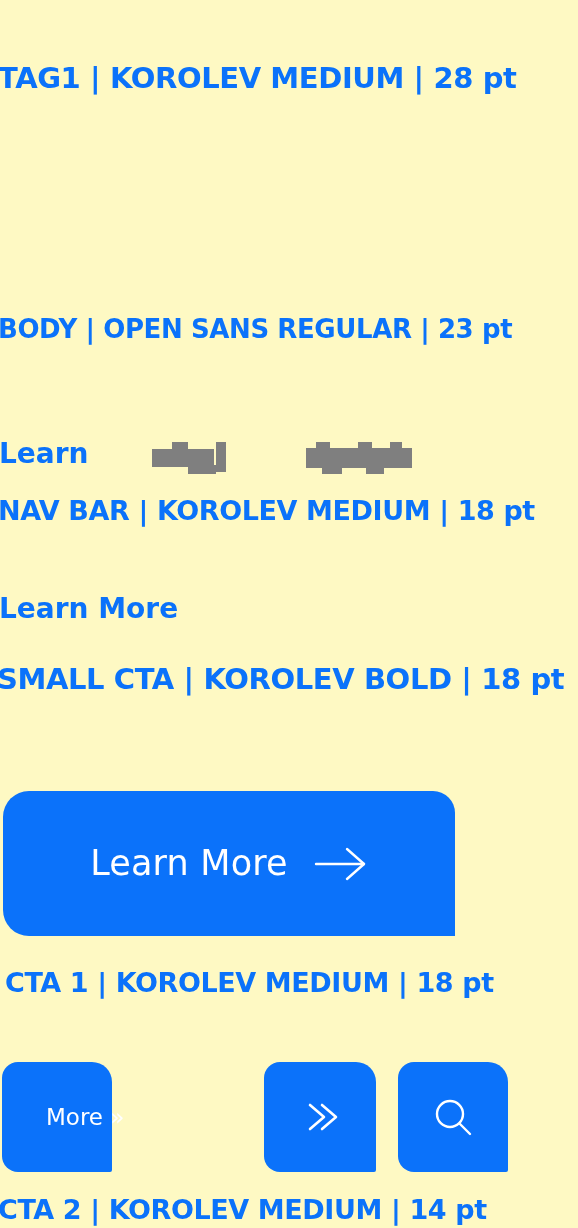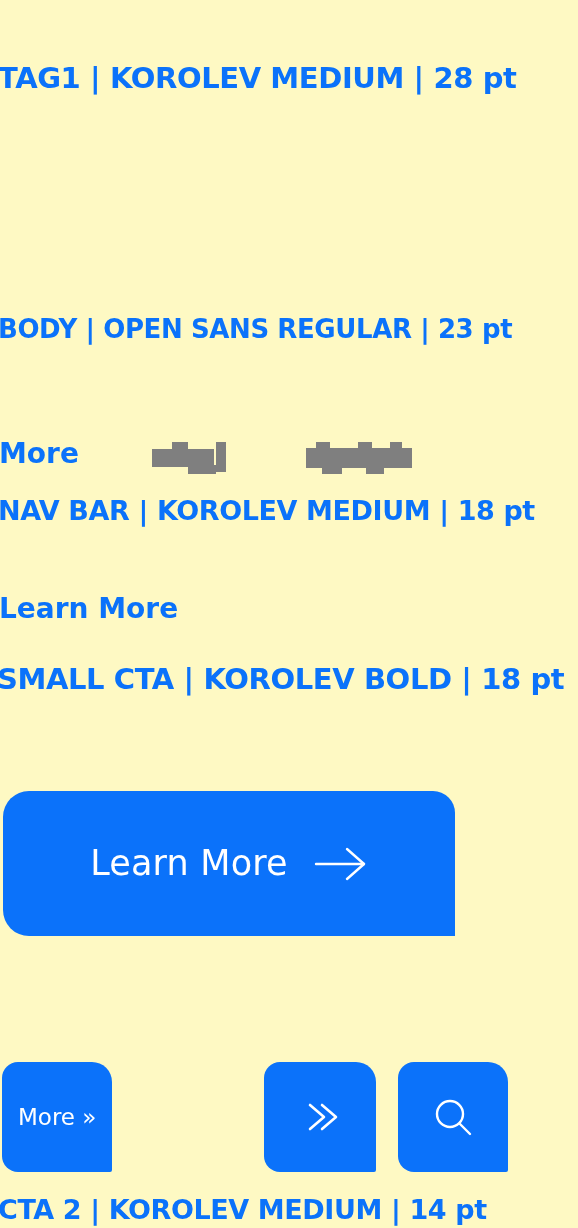--- a/index.html
+++ b/index.html
@@ -103,21 +103,22 @@
   .cta-small.icon-only {
     justify-content: center;
   }
   .cta-small .small-label {
     color: #ffffff;
     font-family: "DejaVu Sans", sans-serif;
     font-weight: 400;
     font-size: 23px;
     line-height: 1;
     white-space: nowrap;
-    padding-left: 16px;
+    padding-left: 2px;
+    margin-left: 42px;
   }
   .cta-small .icon-box {
     width: 48px;
     height: 48px;
     display: block;
   }
 
   .b1 { left: 2px;   width: 110px; }
   .b2 { left: 130px; width: 110px; }
   .b3 { left: 264px; width: 112px; }
@@ -125,21 +126,21 @@
 </style>
 </head>
 <body>
 
 <div class="stage">
 
   <div class="spec-label" style="left:-2px; top:64px; font-size:29px;">TAG1 | KOROLEV MEDIUM | 28 pt</div>
 
   <div class="spec-label" style="left:-2px; top:316px; font-size:26px;">BODY | OPEN SANS REGULAR | 23 pt</div>
 
-  <div class="sample" style="left:-1px; top:440px; font-size:28px;">More</div>
+  <div class="sample" style="left:-1px; top:440px; font-size:28px;">Learn</div>
 
   <div style="position:absolute; left:152px; top:440px; width:76px; height:32px;">
     <div class="redaction" style="left:0px;  top:9px;  width:62px; height:18px;"></div>
     <div class="redaction" style="left:20px; top:2px;  width:16px; height:10px;"></div>
     <div class="redaction" style="left:64px; top:2px;  width:10px; height:30px;"></div>
     <div class="redaction" style="left:36px; top:25px; width:28px; height:9px;"></div>
   </div>
 
   <div style="position:absolute; left:306px; top:440px; width:110px; height:32px;">
     <div class="redaction" style="left:0px;  top:8px;  width:106px; height:20px;"></div>
@@ -159,20 +160,21 @@
   <div class="cta-primary" style="left:3px; top:791px; width:452px; height:145px;">
     <span class="cta-label">Learn More</span>
     <span class="arrow-wrap">
       <svg viewBox="0 0 54 36" width="54" height="36" fill="none" stroke="#ffffff" stroke-width="2.4" stroke-linecap="round" stroke-linejoin="round">
         <line x1="2" y1="18" x2="50" y2="18"></line>
         <polyline points="33,3 50,18 33,33"></polyline>
       </svg>
     </span>
   </div>
 
+  <div class="spec-label" style="left:5px; top:969px; font-size:27px;">CTA 1 | KOROLEV MEDIUM | 18 pt</div>
 
   <div class="cta-row">
 
     <div class="cta-small b1">
       <span class="small-label">More »</span>
     </div>
 
 
     <div class="cta-small b3 icon-only">
       <span class="icon-box">

